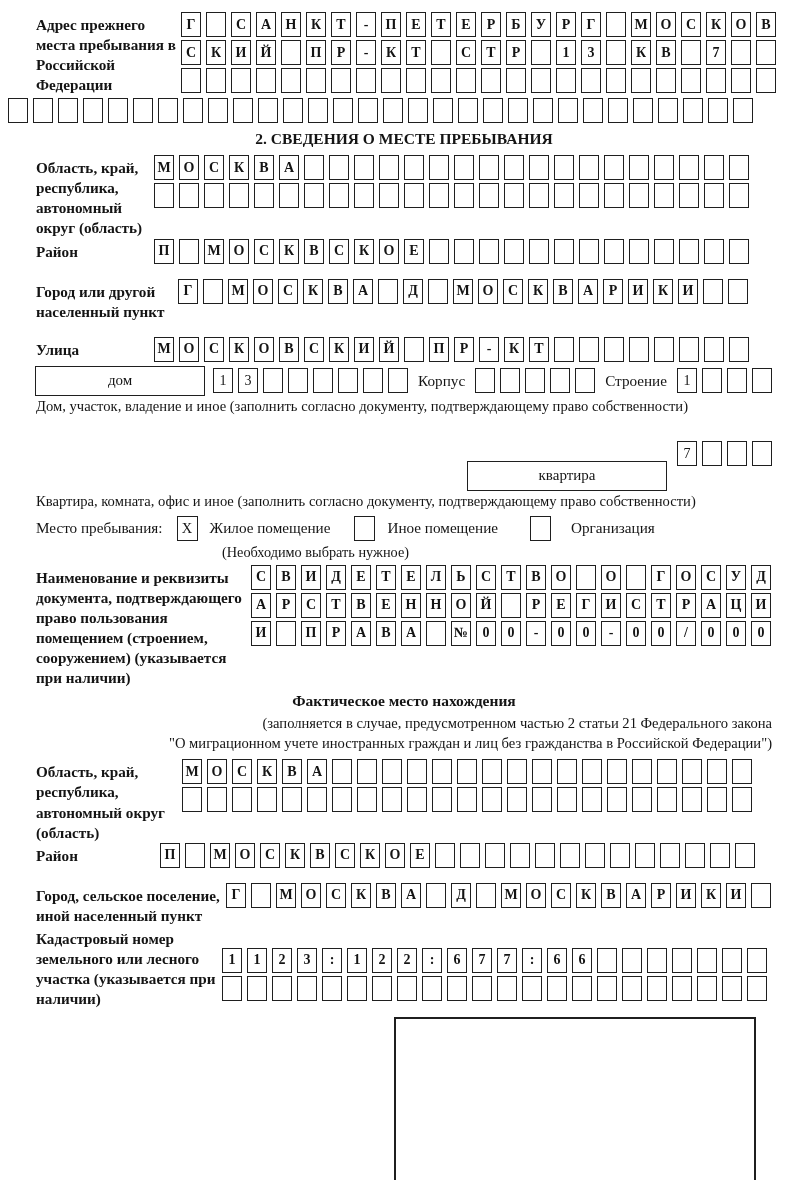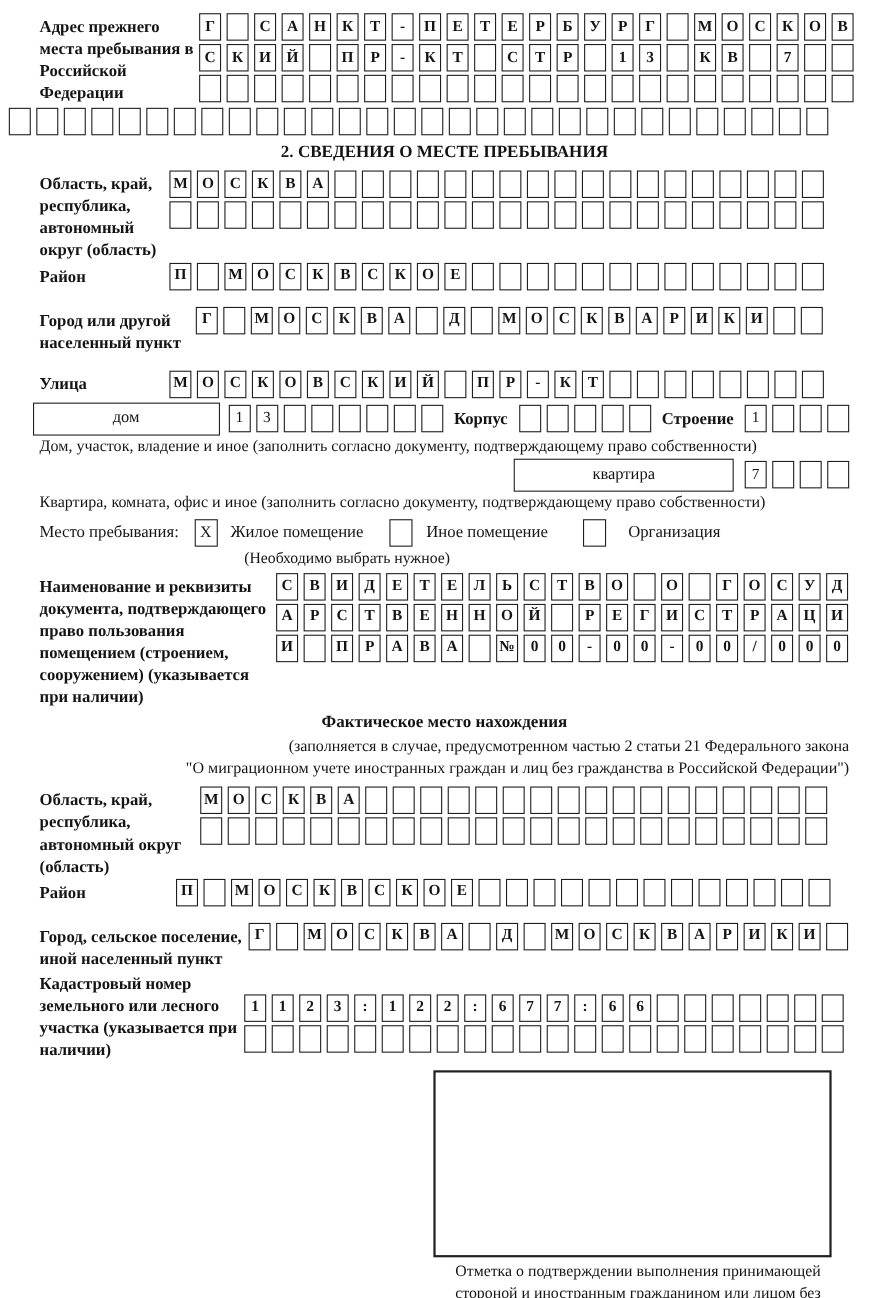--- a/index.html
+++ b/index.html
@@ -35,21 +35,21 @@
   .w215 { width:215px; } .w146 { width:146px; } .w124 { width:124px; }
   .w190 { width:190px; } .w186 { width:186px; }
 
   .fullrow { margin-left:-28px; margin-top:3px; }
 
   .fieldbox {
     border:1.9px solid #1f1f1f; height:30px;
     display:flex; align-items:center; justify-content:center;
     font-size:15px; flex:0 0 auto; background:#fff;
   }
-  .inline-lab { font-size:15.2px; margin:0 10px; align-self:center;font-weight:bold; }
+  .inline-lab { font-size:15.2px; margin:0 10px; align-self:center; }
   .hrow { display:flex; align-items:center; margin-top:4px;justify-content:flex-end; }
 
   .opt-row { display:flex; align-items:center; margin-top:6px; font-size:15.2px; }
   .cb {
     width:21px; height:25px; border:1.9px solid #1f1f1f;
     display:flex; align-items:center; justify-content:center;
     font-size:14.5px; margin:0 12px 0 14px; flex:0 0 auto; background:#fff;
   }
   .opt-label { margin-right:10px; }
   .choose-note { font-size:14.3px; margin:3px 0 4px 186px; }
@@ -361,21 +361,21 @@
     <div class="cells">
         <span class="cell">1</span>
         <span class="cell"></span>
         <span class="cell"></span>
         <span class="cell"></span>
       </div>
   </div>
   <div class="note-l">Дом, участок, владение и иное (заполнить согласно документу, подтверждающему право собственности)</div>
 
   <div class="hrow" style="margin-top:1px;">
-    <div class="fieldbox" style="width:200px;">квартира</div>
+    <div class="fieldbox" style="width:200px;margin-top:44px;">квартира</div>
     <div class="cells" style="margin-left:10px;">
         <span class="cell">7</span>
         <span class="cell"></span>
         <span class="cell"></span>
         <span class="cell"></span>
       </div>
   </div>
   <div class="note-l">Квартира, комната, офис и иное (заполнить согласно документу, подтверждающему право собственности)</div>
 
   <div class="opt-row">

